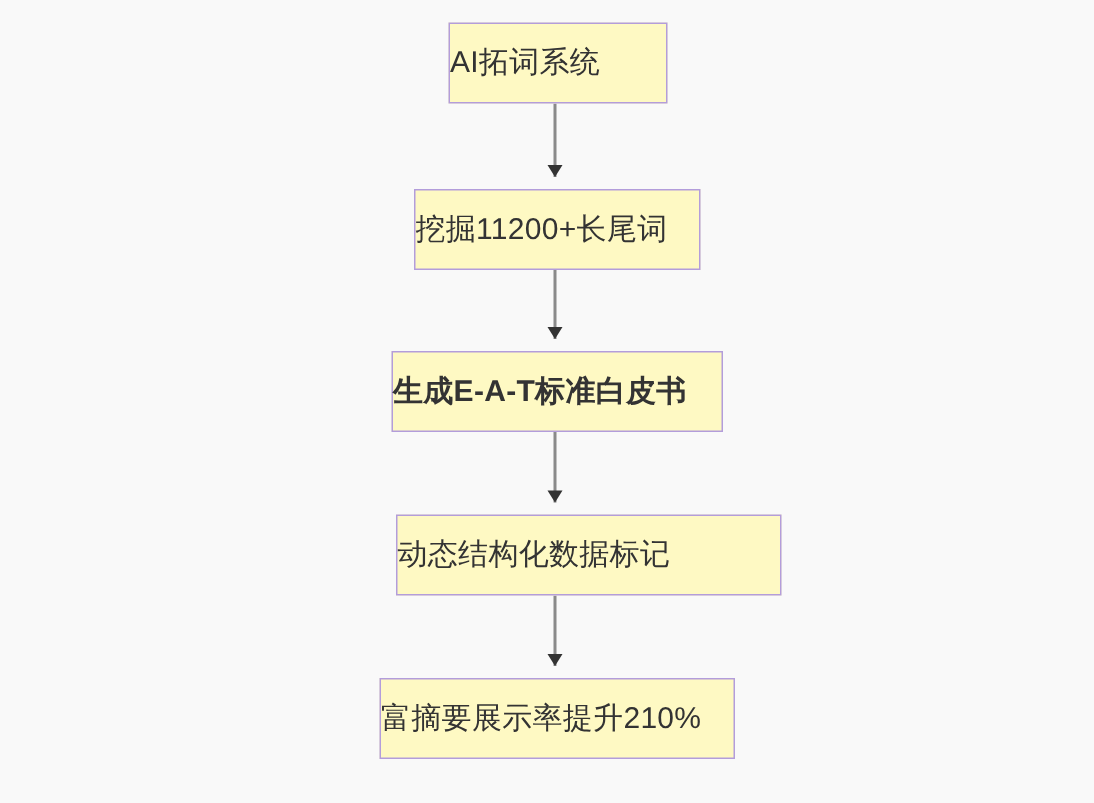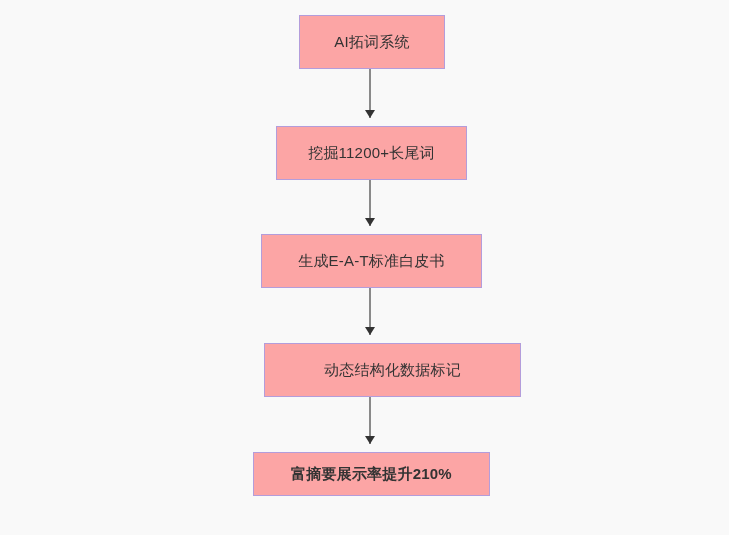--- a/index.html
+++ b/index.html
@@ -16,27 +16,27 @@
 
   #flowchart {
     position: relative;
     width: 729px;
     height: 535px;
   }
 
   .node {
     position: absolute;
     box-sizing: border-box;
-    background: #fca5a5;
+    background: #fef9c3;
     border: 1.4px solid #b39ddb;
     display: flex;
     align-items: center;
-    justify-content: center;
+    justify-content: flex-start;
     color: #333333;
-    font-size: 15px;
+    font-size: 20px;
     line-height: 1.2;
     letter-spacing: 0.2px;
     white-space: nowrap;
   }
 
   .node-label {
     display: block;
   }
 
   
@@ -72,25 +72,25 @@
   <div class="edge-head" id="e4-head" style="left: 365px; top: 436px;"></div>
 
   <div class="node" id="node-n1" style="left: 299px; top: 15px; width: 146px; height: 54px;">
     <span class="node-label">AI拓词系统</span>
   </div>
 
   <div class="node" id="node-n2" style="left: 276px; top: 126px; width: 191px; height: 54px;">
     <span class="node-label">挖掘11200+长尾词</span>
   </div>
 
-  <div class="node" id="node-n3" style="left: 261px; top: 234px; width: 221px; height: 54px;">
+  <div class="node" id="node-n3" style="left: 261px; top: 234px; width: 221px; height: 54px; font-weight: bold;">
     <span class="node-label">生成E-A-T标准白皮书</span>
   </div>
 
   <div class="node" id="node-n4" style="left: 264px; top: 343px; width: 257px; height: 54px;">
     <span class="node-label">动态结构化数据标记</span>
   </div>
 
-  <div class="node" id="node-n5" style="left: 253px; top: 452px; width: 237px; height: 44px; font-weight: bold;">
+  <div class="node" id="node-n5" style="left: 253px; top: 452px; width: 237px; height: 54px;">
     <span class="node-label">富摘要展示率提升210%</span>
   </div>
 
 </div>
 
 </body></html>

